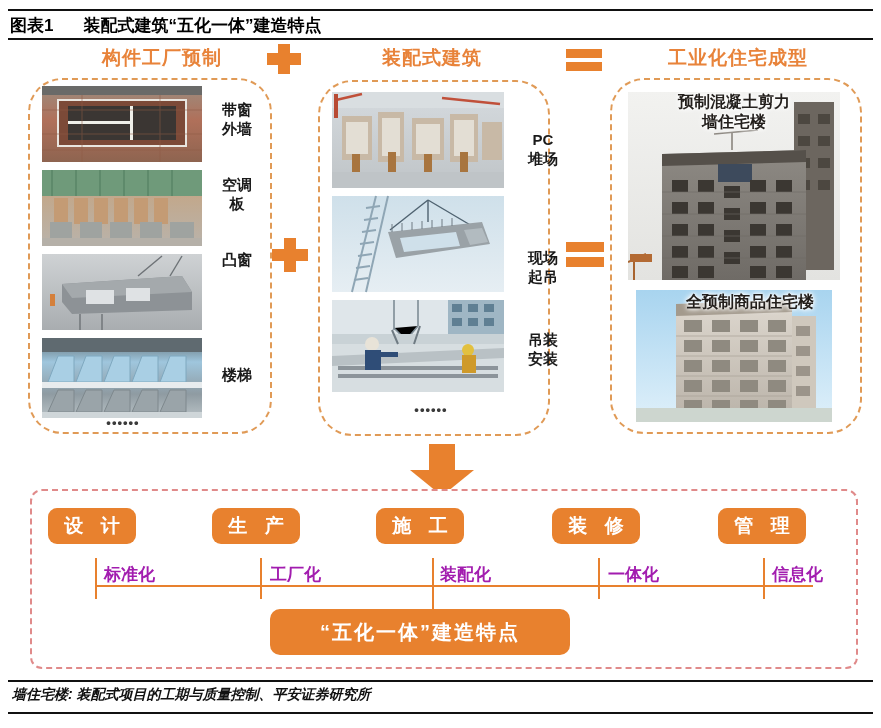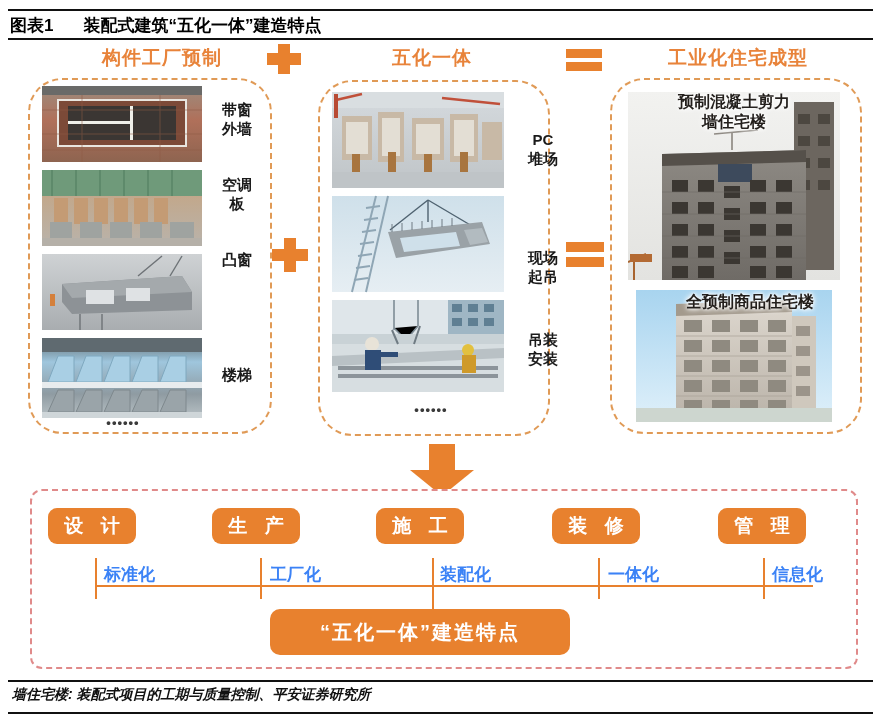--- a/index.html
+++ b/index.html
@@ -89,21 +89,21 @@
     display:flex;align-items:center;justify-content:center;letter-spacing:6px;
     text-indent:6px;
   }
 
   .hline{position:absolute;left:95px;top:585px;width:718px;height:2px;background:#E8812E;}
   .vdiv{position:absolute;width:2px;background:#E8812E;top:558px;height:28px;}
   .vstub{position:absolute;width:2px;background:#E8812E;top:585px;height:14px;}
 
   .blabel{
     position:absolute;top:562px;height:24px;display:flex;align-items:center;
-    font-size:17px;font-weight:bold;color:#3b82f6;
+    font-size:17px;font-weight:bold;color:#a21caf;
   }
 
   .drop{position:absolute;left:432px;top:585px;width:2px;height:24px;background:#E8812E;}
 
   #final-box{
     position:absolute;left:270px;top:609px;width:300px;height:46px;background:#E8812E;
     border-radius:10px;color:#fff;font-size:20px;font-weight:bold;
     display:flex;align-items:center;justify-content:center;letter-spacing:2px;
   }
 
@@ -124,21 +124,21 @@
     <span class="title-num">图表1</span>
     <span class="title-text">装配式建筑“五化一体”建造特点</span>
   </div>
   <div class="rule-under-title"></div>
 
   <div class="sec-head" id="h1">构件工厂预制</div>
   <div class="op" id="op-plus">
     <div class="bar v"></div>
       <div class="bar h"></div>
   </div>
-  <div class="sec-head" id="h2">五化一体</div>
+  <div class="sec-head" id="h2">装配式建筑</div>
   <div class="op" id="op-eq">
     <div class="bar h1"></div>
       <div class="bar h2"></div>
   </div>
   <div class="sec-head" id="h3">工业化住宅成型</div>
 
   <div class="panel" id="panel-left"></div>
 
   <svg class="thumbs" style="left:42px;top:86px;" width="160" height="332" viewBox="0 0 160 332">
     <defs>

